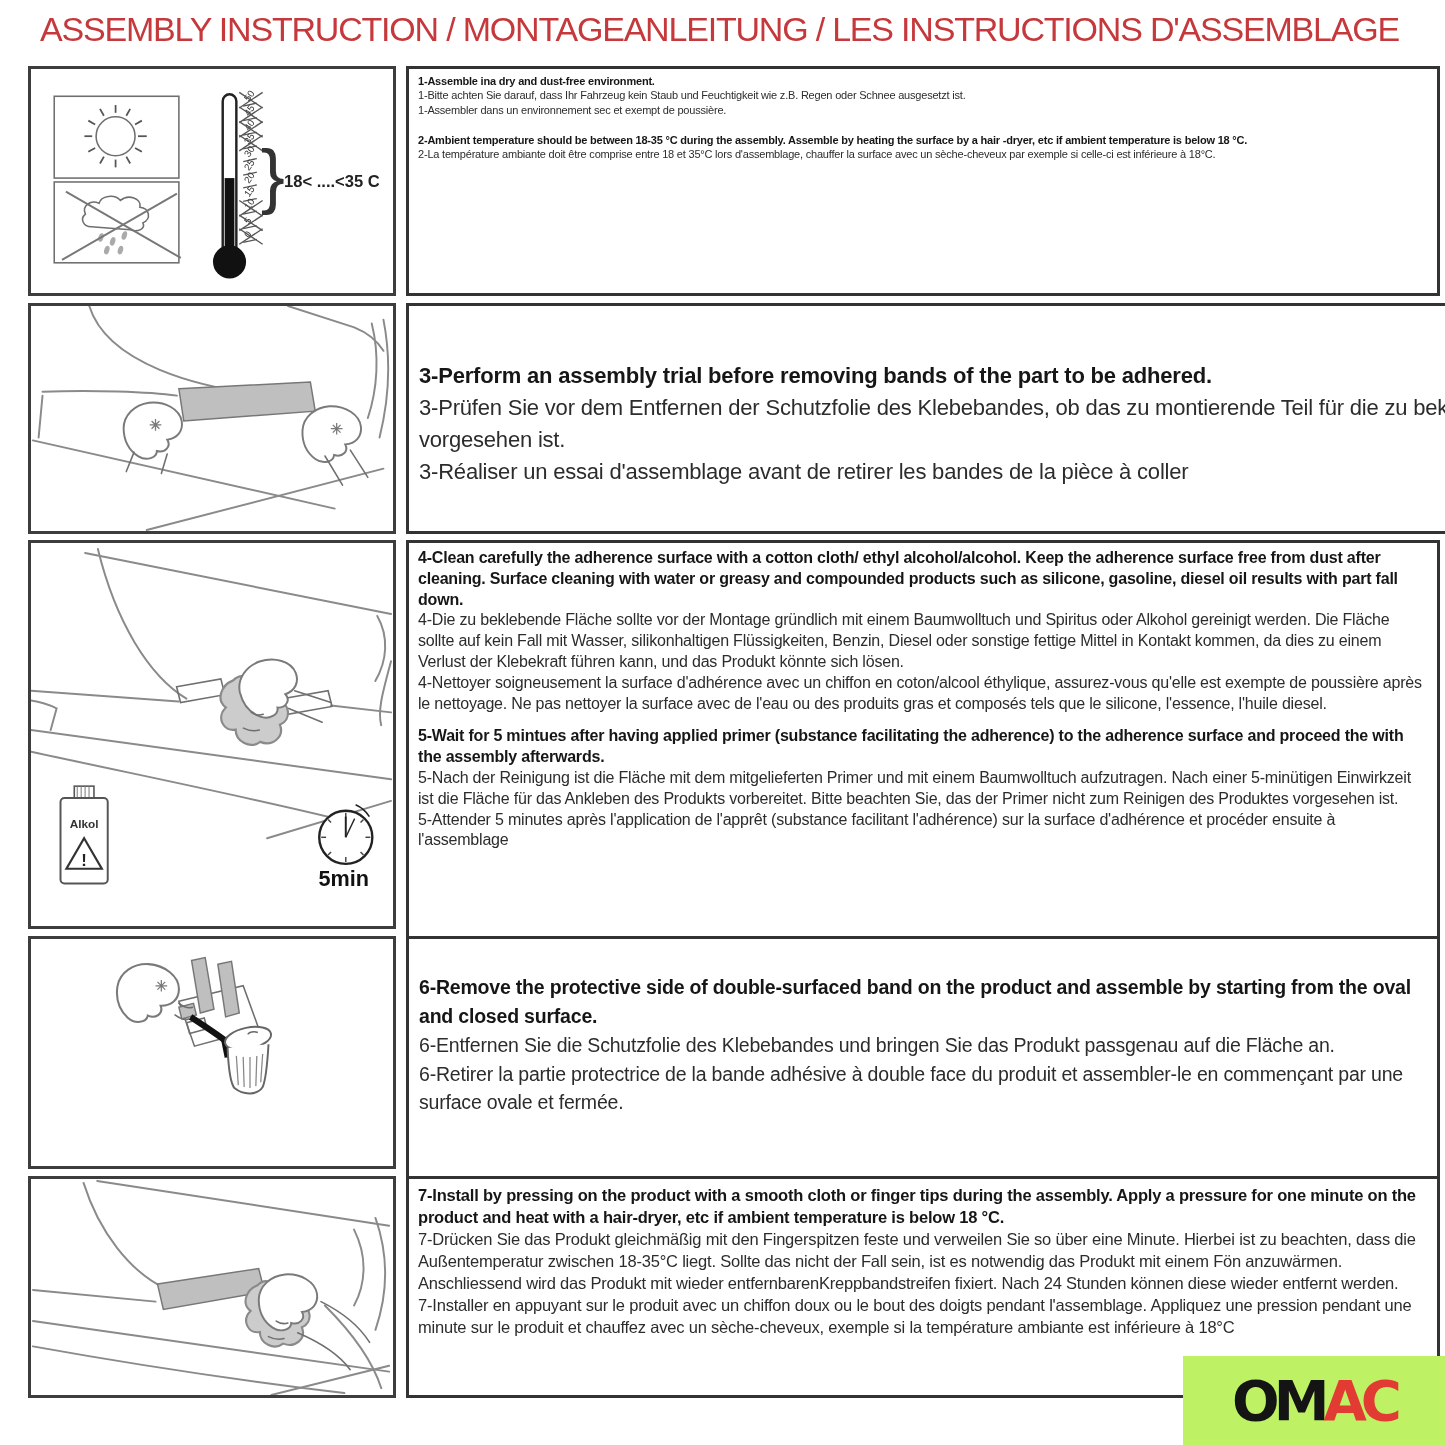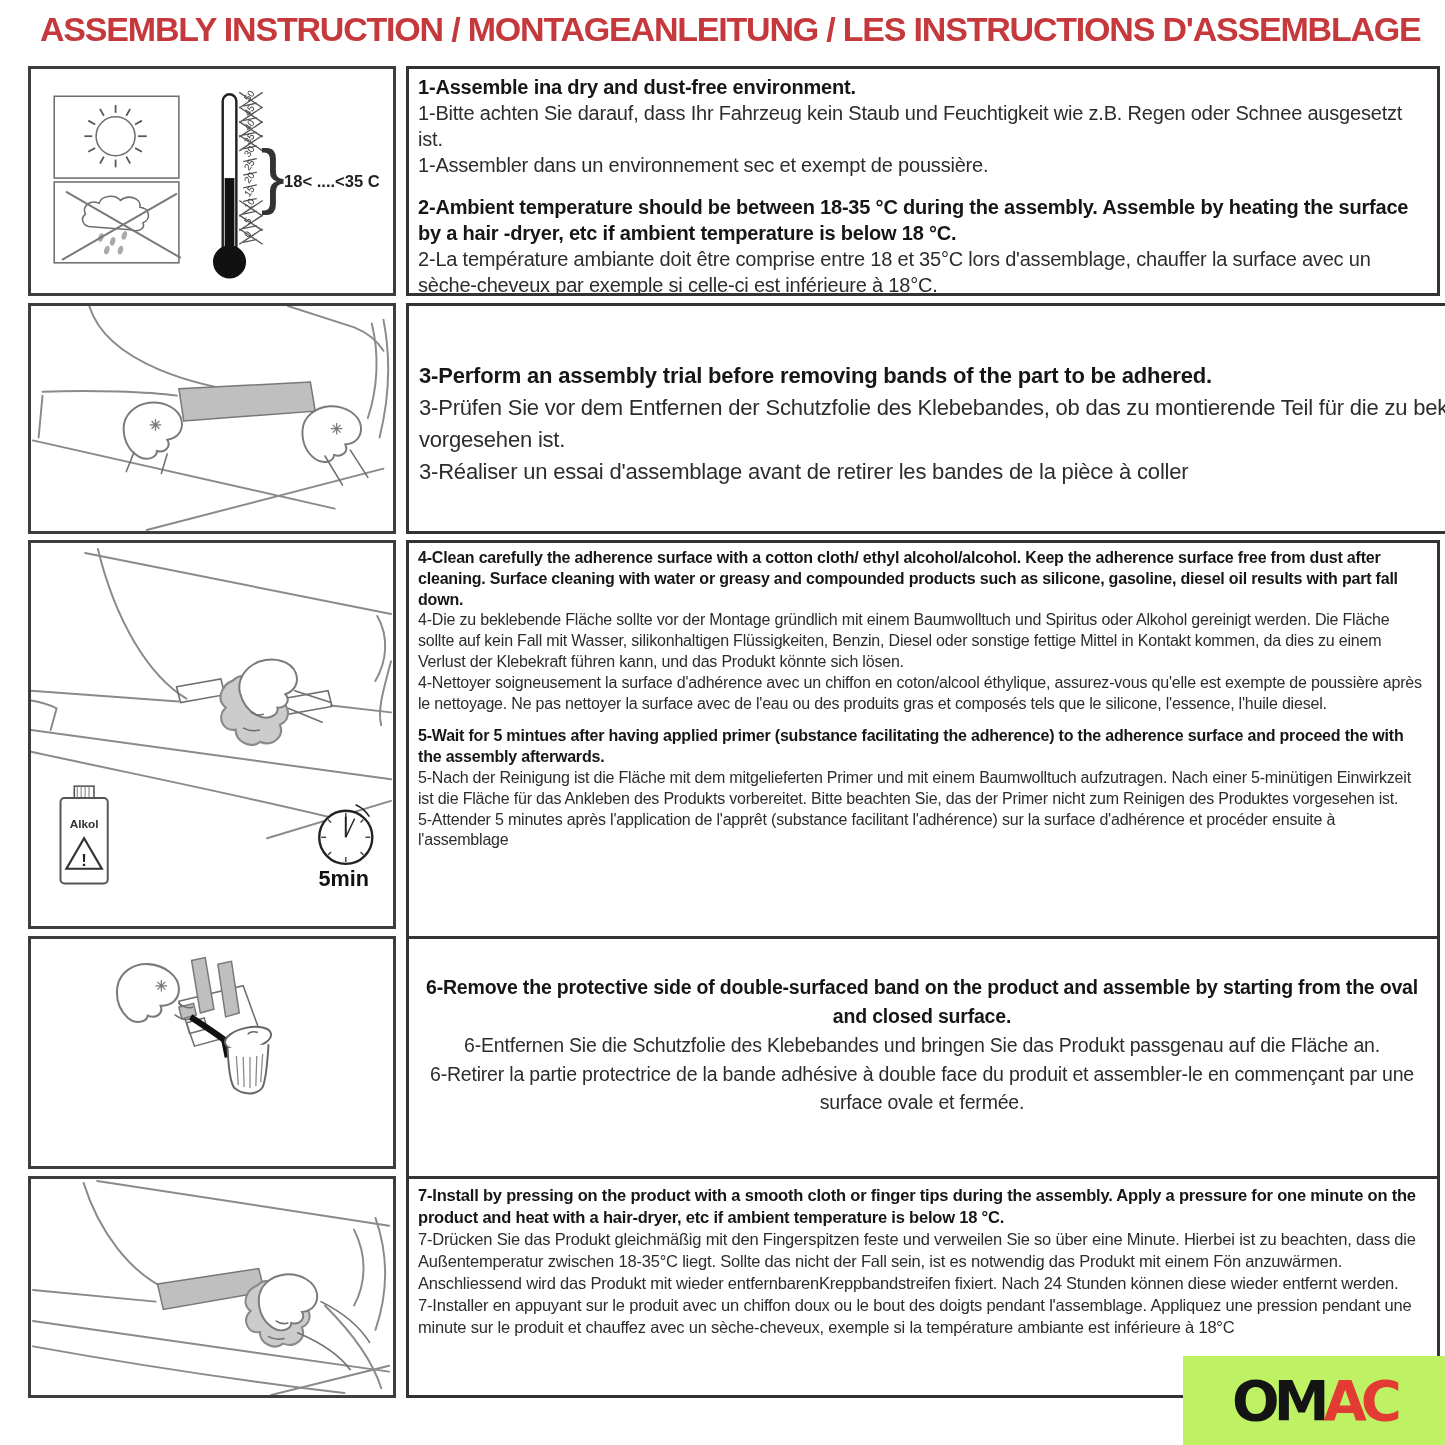--- a/index.html
+++ b/index.html
@@ -1,27 +1,27 @@
 <!DOCTYPE html>
 <html><head>
 <meta charset="utf-8">
 <style>
   html,body{margin:0;padding:0;background:#ffffff;}
   body{width:1445px;height:1445px;position:relative;font-family:"Liberation Sans",sans-serif;color:#1f1f1f;overflow:hidden;}
-  .page-title{position:absolute;left:40px;top:10px;width:1400px;font-size:34px;font-weight:700;letter-spacing:-1.2px;color:#c5383b;white-space:nowrap;}
+  .page-title{position:absolute;left:40px;top:10px;width:1400px;font-size:34px;font-weight:400;letter-spacing:-1.2px;color:#c5383b;white-space:nowrap;}
   .box{position:absolute;border:3px solid #333333;background:#ffffff;box-sizing:border-box;}
   .illus{border-color:#3d3d3d;}
   .illus svg{position:absolute;left:0;top:0;width:100%;height:100%;}
   .txt{overflow:hidden;}
   .txt p{margin:0;}
   .txt .b{font-weight:700;color:#161616;}
   .txt .r{font-weight:400;color:#2c2c2c;}
   .gap{margin-top:16px !important;}
   
-  .s1 .inner{padding:5px 26px 4px 9px;font-size:20px;line-height:1.30;letter-spacing:-0.2px;}
+  .s1 .inner{padding:5px 26px 4px 9px;font-size:11px;line-height:1.30;letter-spacing:-0.2px;}
   .s2 .inner{padding:54px 12px 4px 10px;font-size:22px;line-height:1.45;letter-spacing:-0.2px;}
   .s3 .inner{padding:5px 10px 4px 9px;font-size:16px;line-height:1.30;letter-spacing:-0.2px;}
   .s3 .gap{margin-top:12px !important;}
   .s4 .inner{padding:34px 12px 4px 10px;font-size:19.5px;line-height:1.48;letter-spacing:-0.2px;}
   .s5 .inner{padding:6px 10px 4px 9px;font-size:16.5px;line-height:1.33;letter-spacing:-0.2px;}
   
   .sk{stroke:#8a8a8a;stroke-width:2;fill:none;stroke-linecap:round;}
   .sk2{stroke:#6f6f6f;stroke-width:1.6;fill:none;stroke-linecap:round;}
   .hand{fill:#ffffff;stroke:#7a7a7a;stroke-width:2;}
   .cloth{fill:#cccccc;stroke:#8a8a8a;stroke-width:1.8;}
@@ -261,21 +261,21 @@
         <line x1="209" y1="120" x2="211" y2="150"></line>
           <line x1="216" y1="121" x2="217" y2="152"></line>
         <line x1="223" y1="121" x2="223" y2="153"></line>
           <line x1="230" y1="120" x2="229" y2="151"></line>
         <line x1="236" y1="118" x2="234" y2="147"></line>
       </g>
     </g>
   </svg>
 </div>
 
-<div class="box txt s4" style="left:406px;top:936px;width:1034px;height:246px;text-align:center;">
+<div class="box txt s4" style="left:406px;top:936px;width:1034px;height:246px;">
   <div class="inner">
     <p class="b">6-Remove the protective side of double-surfaced band on the product and assemble by starting from the oval and closed surface.</p>
     <p class="r">6-Entfernen Sie die Schutzfolie des Klebebandes und bringen Sie das Produkt passgenau auf die Fläche an.</p>
     <p class="r">6-Retirer la partie protectrice de la bande adhésive à double face du produit et assembler-le en commençant par une surface ovale et fermée.</p>
   </div>
 </div>
 
 <div class="box illus" style="left:28px;top:1176px;width:368px;height:222px;">
   <svg viewBox="0 0 368 222">
     <path d="M52,4 C68,55 100,95 135,112" class="sk"></path>

